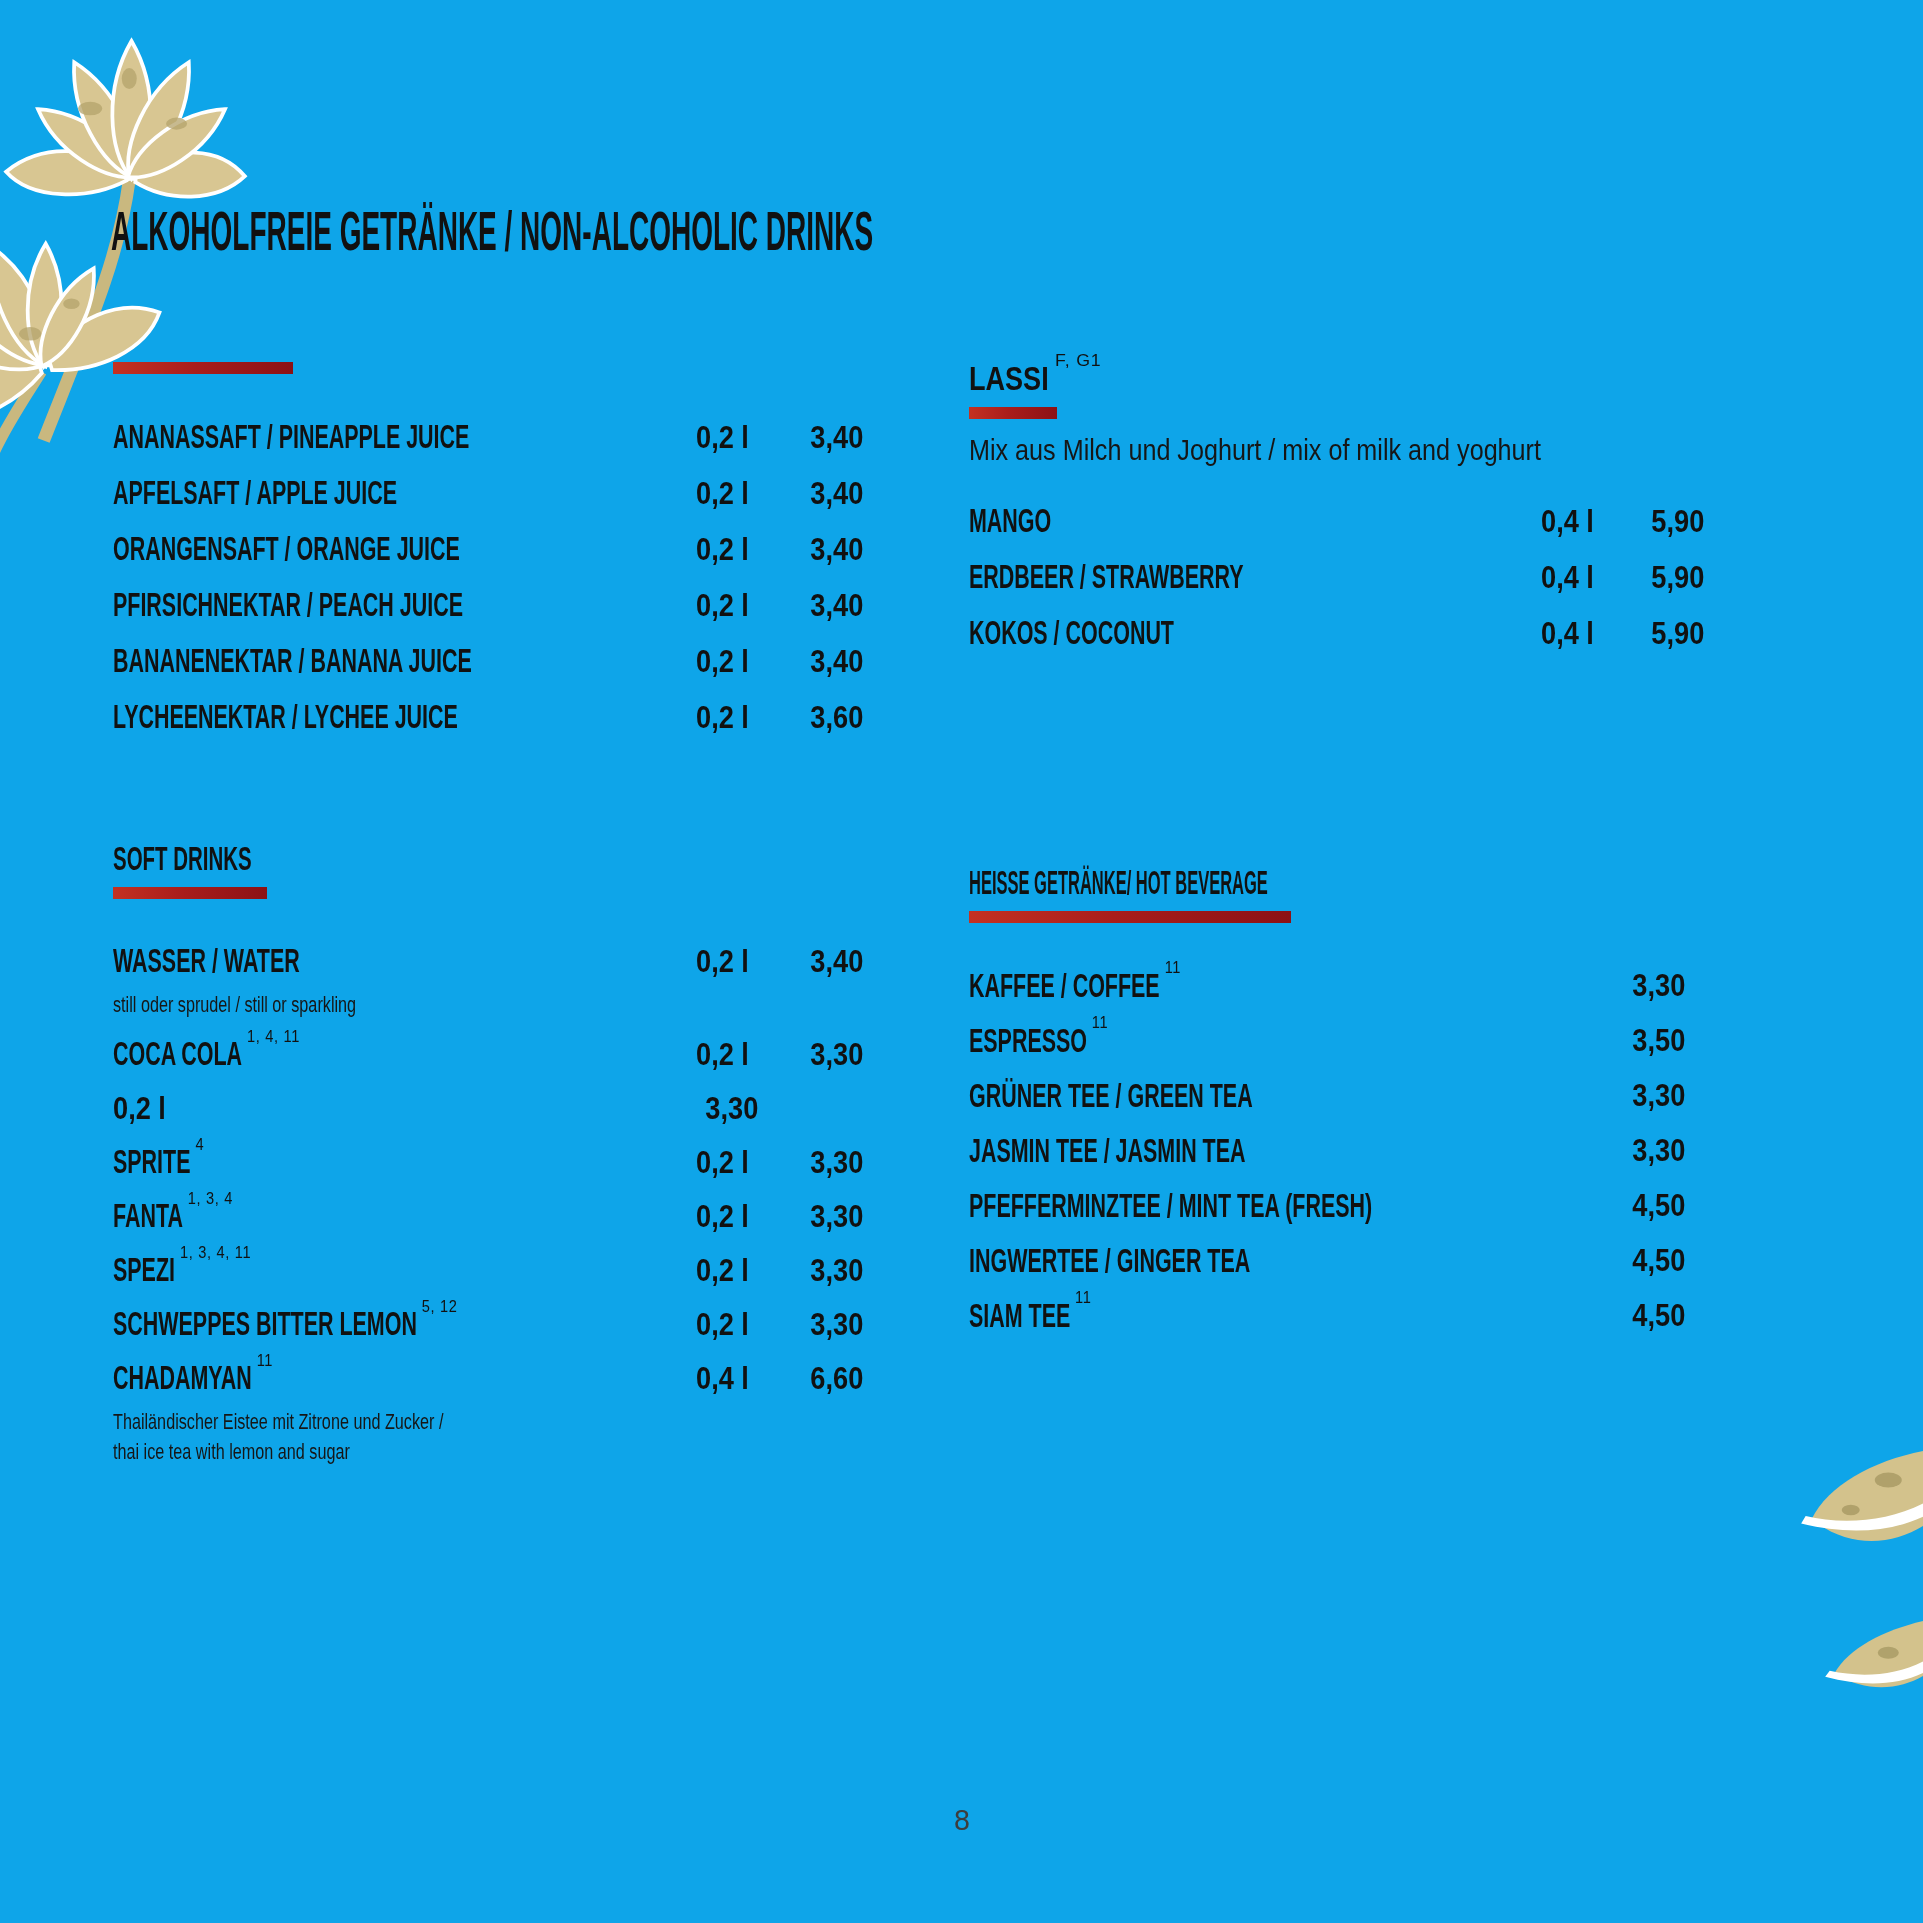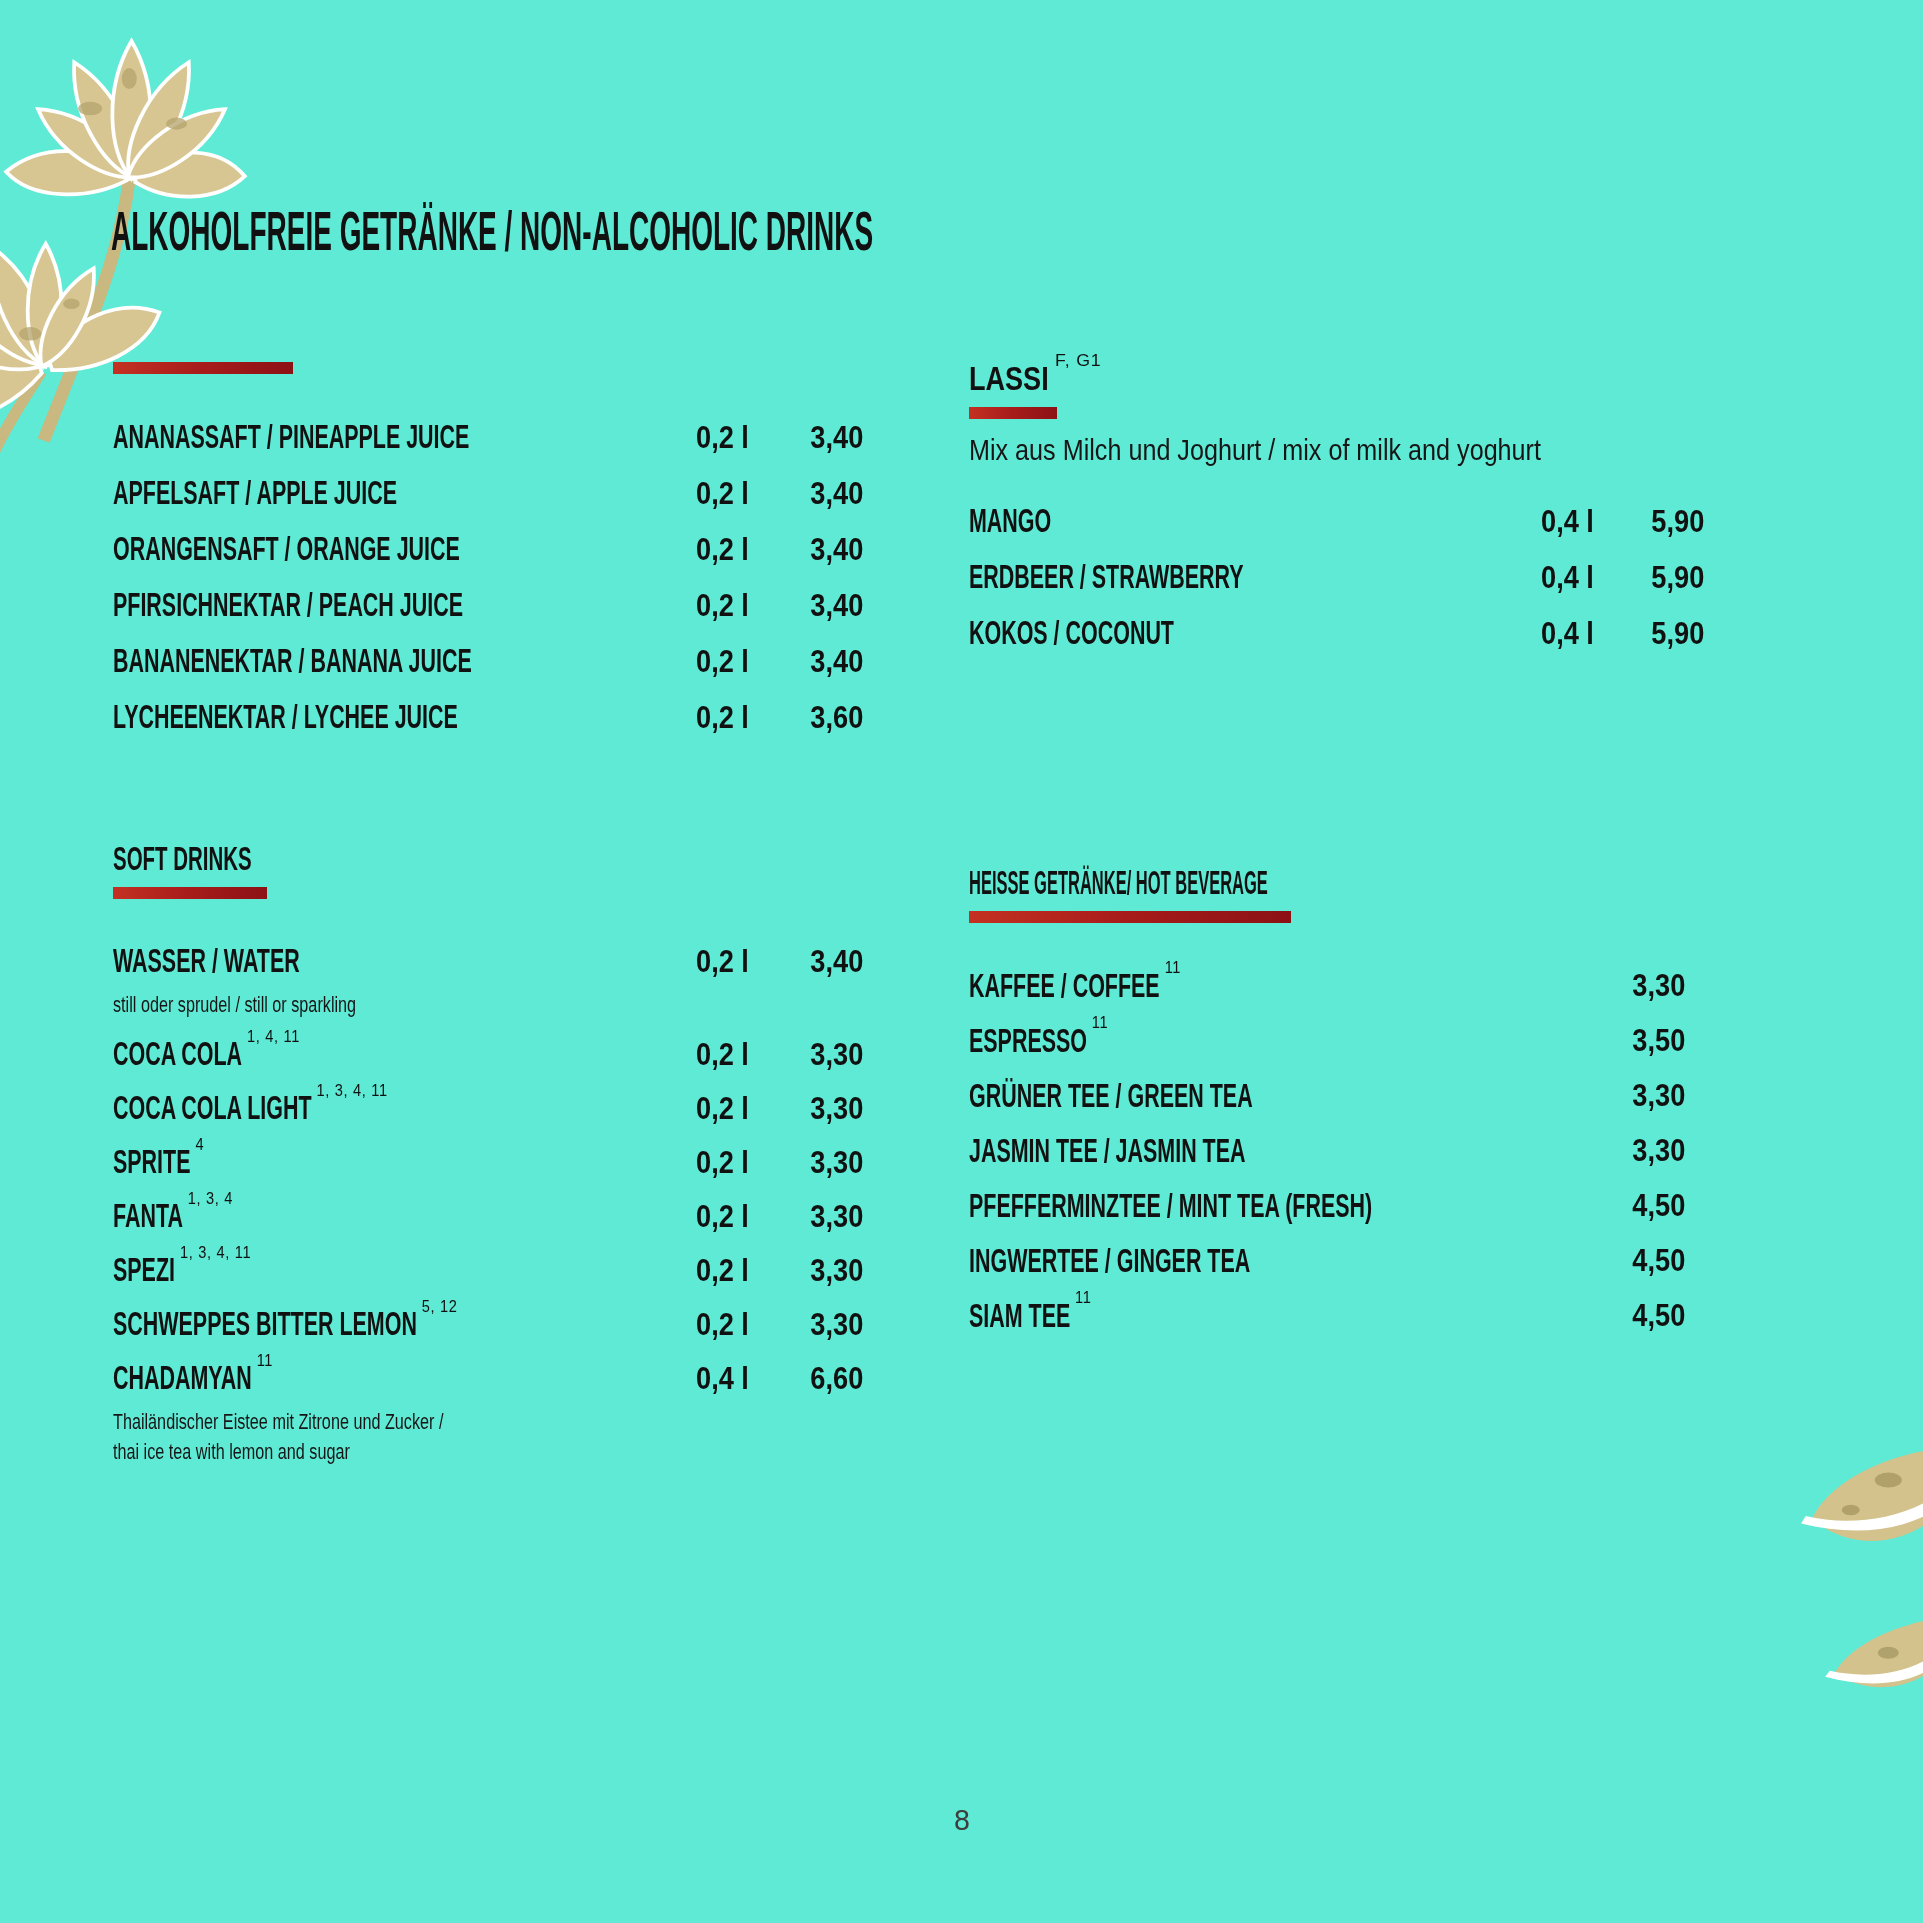--- a/index.html
+++ b/index.html
@@ -1,19 +1,19 @@
 <!DOCTYPE html>
 <html style="font-size:12px"><head>
 <meta charset="utf-8">
 <style>
   html,body{margin:0;padding:0;background:#ffffff;}
   .page{
     position:relative;
     width:1924px;height:1924px;
-    background:#5eead4;
+    background:#0ea5e9;
     overflow:hidden;
     font-family:"Liberation Sans", sans-serif;
     color:#111111;
   }
   
   .deco{position:absolute;pointer-events:none;}
   .deco-tl{left:0;top:10.5px;}
   .deco-br{left:1798px;top:1450px;}
   
   .title{
@@ -231,21 +231,20 @@
         <div class="cell"><span class="cnum">0,2 l</span></div>
         <div class="cell price"><span class="cnum">3,40</span></div>
       </div>
       <p class="sub">still oder sprudel / still or sparkling</p>
       <div class="mrow grid-3l">
         <div class="cell"><span class="cname"><span>COCA COLA</span><sup class="ssup">1, 4, 11</sup></span></div>
         <div class="cell"><span class="cnum">0,2 l</span></div>
         <div class="cell price"><span class="cnum">3,30</span></div>
       </div>
       <div class="mrow grid-3l">
-        <div class="cell"><span class="cname"><span>COCA COLA LIGHT</span><sup class="ssup">1, 3, 4, 11</sup></span></div>
         <div class="cell"><span class="cnum">0,2 l</span></div>
         <div class="cell price"><span class="cnum">3,30</span></div>
       </div>
       <div class="mrow grid-3l">
         <div class="cell"><span class="cname"><span>SPRITE</span><sup class="ssup">4</sup></span></div>
         <div class="cell"><span class="cnum">0,2 l</span></div>
         <div class="cell price"><span class="cnum">3,30</span></div>
       </div>
       <div class="mrow grid-3l">
         <div class="cell"><span class="cname"><span>FANTA</span><sup class="ssup">1, 3, 4</sup></span></div>

